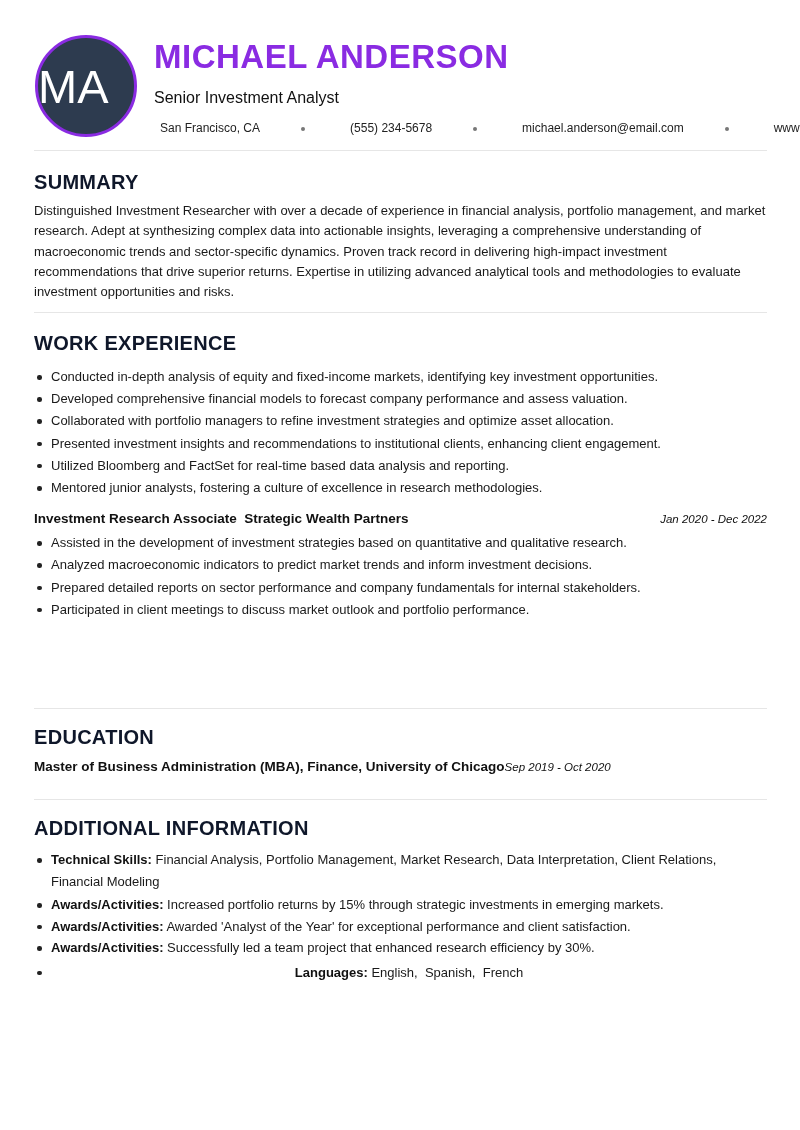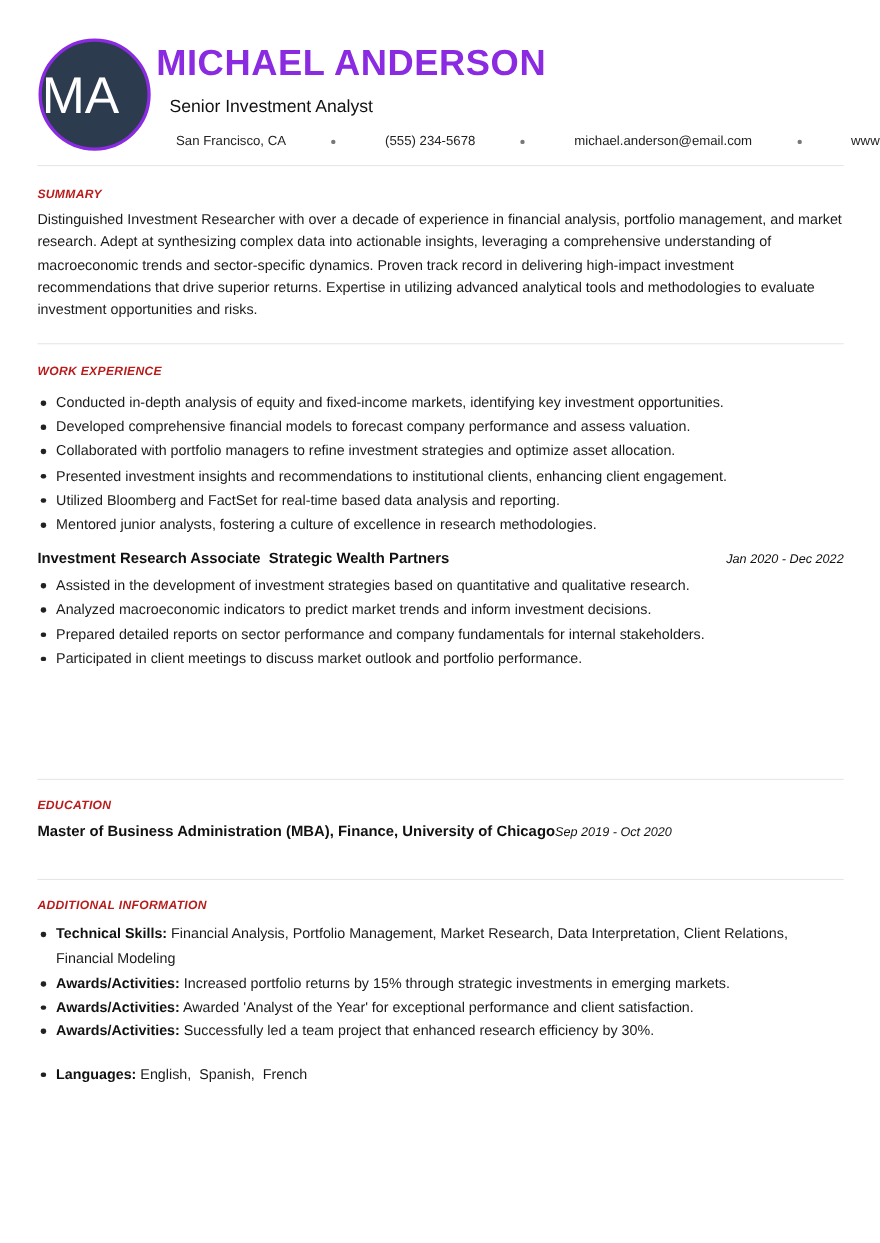--- a/index.html
+++ b/index.html
@@ -35,21 +35,21 @@
       align-items: center;
       justify-content: flex-start;
       color: #ffffff;
       font-size: 47px;
       font-weight: 400;
       letter-spacing: 0px;
       margin-left: -34px;
     }
     .name {
       position: absolute;
-      left: 108px;
+      left: 120px;
       top: 38px;
       font-size: 33px;
       font-weight: 700;
       color: #8a2be2;
       letter-spacing: 0.5px;
       white-space: nowrap;
     }
     .job-title {
       position: absolute;
       left: 120px;
@@ -80,26 +80,25 @@
       position: relative;
       top: 1px;
     }
     .divider {
       height: 1px;
       background: #e6e6e6;
       width: 100%;
     }
     
     .section-title {
-      font-size: 11px;
+      font-size: 20px;
       font-weight: 700;
-      color: #b91c1c;
+      color: #0f172a;
       letter-spacing: 0.3px;
       text-transform: uppercase;
-      font-style: italic;
     }
     .summary-section { padding-top: 20px; height: 161px; }
     .summary-section .section-title { margin-bottom: 7px; }
     .summary-text {
       font-size: 13px;
       line-height: 20.3px;
       color: #1a1a1a;
     }
     .work-section { padding-top: 19px; height: 395px; }
     .work-section .section-title { margin-bottom: 11px; }
@@ -143,21 +142,21 @@
     .edu-row {
       display: flex;
       justify-content: flex-start;
       align-items: baseline;
     }
     .edu-degree { font-size: 13.5px; font-weight: 700; color: #111; }
     .edu-date { font-size: 11.5px; font-style: italic; color: #111; }
     .add-section { padding-top: 17px; }
     .add-section .section-title { margin-bottom: 9px; }
     .add-section ul.bullets li { margin-bottom: 0px; line-height: 21.5px; }
-    .add-section ul.bullets li.lang { margin-top: 18px; }
+    .add-section ul.bullets li.lang { margin-top: 3px; text-align: center; }
     .label-strong { font-weight: 700; color: #111; }
   </style>
 </head>
 <body>
 
 <div class="page">
 
   <div class="header">
     <div class="avatar">
       <span>MA</span>

